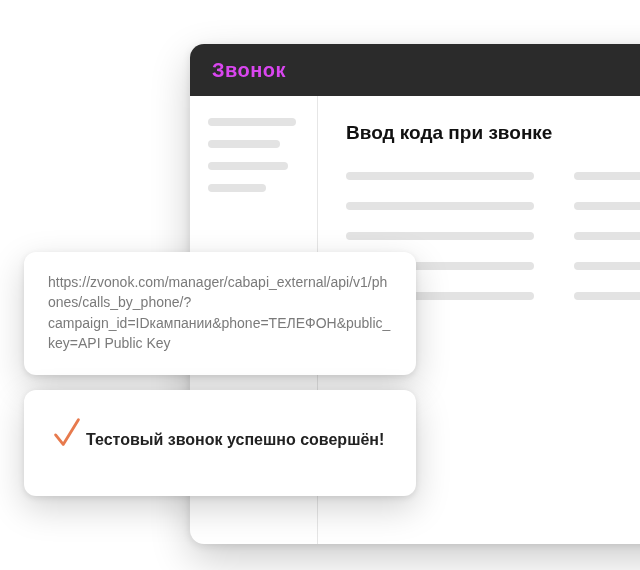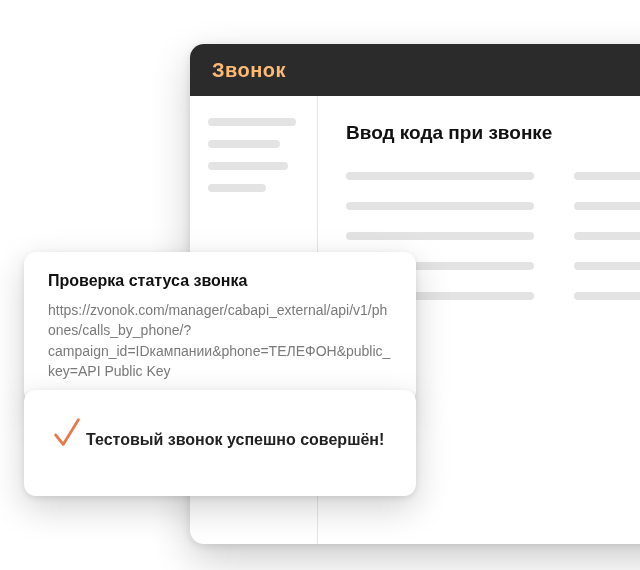--- a/index.html
+++ b/index.html
@@ -21,21 +21,21 @@
     overflow: hidden;
   }
   .titlebar {
     background: #2b2b2b;
     height: 52px;
     display: flex;
     align-items: center;
     padding: 0 22px;
   }
   .brand {
-    color: #fdba74;
+    color: #d946ef;
     font-weight: 700;
     font-size: 20px;
     letter-spacing: 0.5px;
     font-family: Arial, sans-serif;
   }
   .app-body {
     display: flex;
     height: calc(100% - 52px);
   }
   .sidebar {
@@ -153,21 +153,20 @@
       </div>
       <div class="row">
         <div class="cell"></div>
         <div class="cell"></div>
       </div>
     </main>
   </div>
 </div>
 
 <div class="card card-status">
-  <h3>Проверка статуса звонка</h3>
   <div class="url">https://zvonok.com/manager/cabapi_external/api/v1/phones/calls_by_phone/?campaign_id=IDкампании&amp;phone=ТЕЛЕФОН&amp;public_key=API Public Key</div>
 </div>
 
 <div class="card card-success">
   <svg class="check" viewBox="0 0 40 40" fill="none" stroke="#e77a4d" stroke-width="3" stroke-linecap="round" stroke-linejoin="round">
     <path d="M8 22 L16 32 L32 6"></path>
   </svg>
   <div class="msg">Тестовый звонок успешно совершён!</div>
 </div>
 

